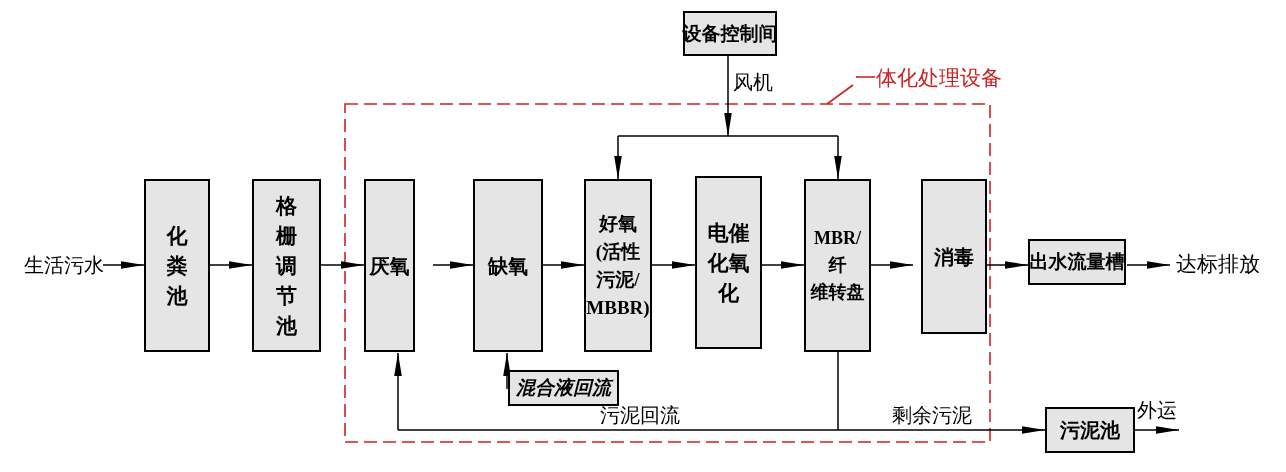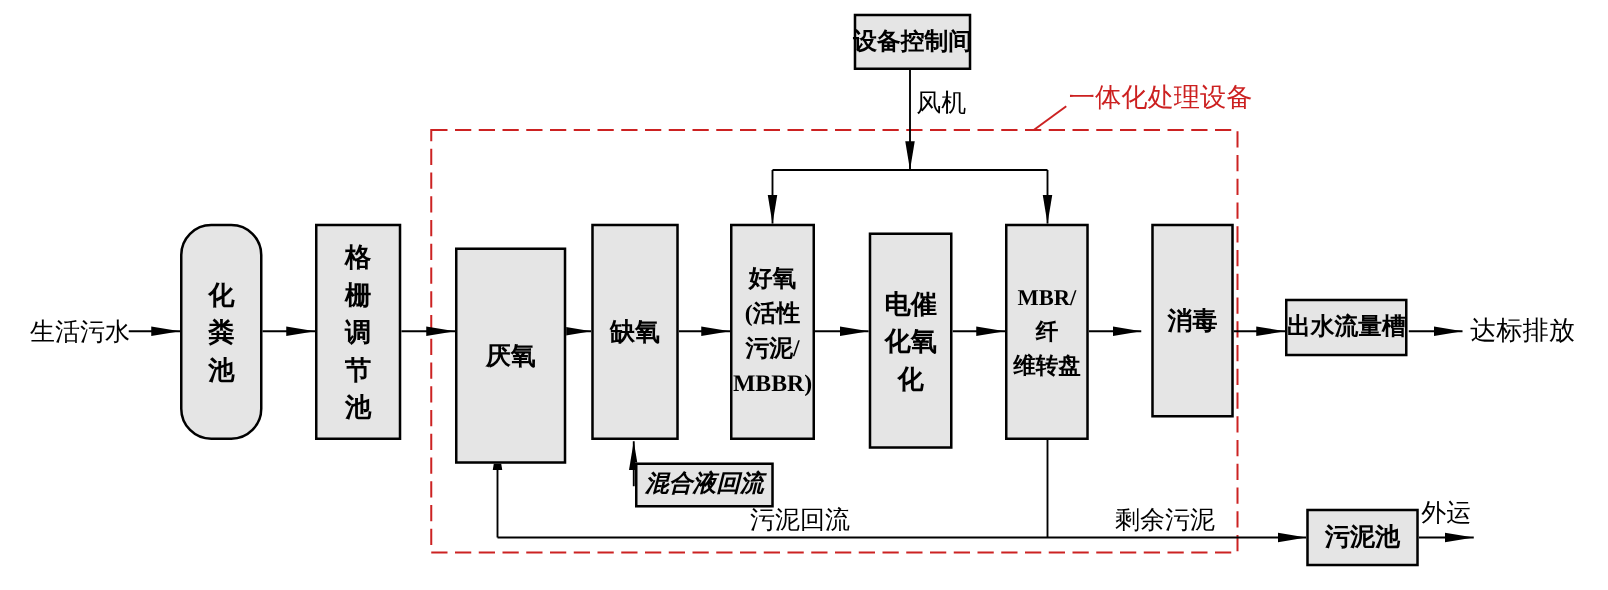--- a/index.html
+++ b/index.html
@@ -62,44 +62,44 @@
       <line x1="838" y1="352" x2="838" y2="430"></line>
       <line x1="398" y1="430" x2="1045" y2="430" marker-end="url(#arr)"></line>
       <line x1="1135" y1="430" x2="1179" y2="430" marker-end="url(#arr)"></line>
     </g>
   </svg>
 
   <div class="pbox" style="left:683px;top:11px;width:94px;height:45px;">
     <div class="bline">设备控制间</div>
   </div>
 
-  <div class="pbox" style="left:144px;top:179px;width:66px;height:173px;border-radius:25px;">
+  <div class="pbox" style="left:144px;top:179px;width:66px;height:173px;">
     <div class="vtext">化粪池</div>
   </div>
 
   <div class="pbox" style="left:252px;top:179px;width:69px;height:173px;">
     <div class="vtext">格栅调节池</div>
   </div>
 
-  <div class="pbox" style="left:364px;top:179px;width:89px;height:173px;margin-top:19px;">
+  <div class="pbox" style="left:364px;top:179px;width:51px;height:173px;">
     <div class="hline">厌氧</div>
   </div>
 
   <div class="pbox" style="left:473px;top:179px;width:70px;height:173px;">
     <div class="hline">缺氧</div>
   </div>
 
   <div class="pbox" style="left:584px;top:179px;width:68px;height:173px;font-size:19px;line-height:28px;">
     <div>好氧</div>
     <div>(活性</div>
     <div>污泥/</div>
     <div>MBBR)</div>
   </div>
 
-  <div class="pbox" style="left:695px;top:186px;width:67px;height:173px;font-size:21px;line-height:30px;">
+  <div class="pbox" style="left:695px;top:176px;width:67px;height:173px;font-size:21px;line-height:30px;">
     <div>电催</div>
     <div>化氧</div>
     <div>化</div>
   </div>
 
   <div class="pbox" style="left:804px;top:179px;width:67px;height:173px;font-size:18px;line-height:27px;text-align:center;">
     <div>MBR/纤</div>
     <div>维转盘</div>
   </div>
 

